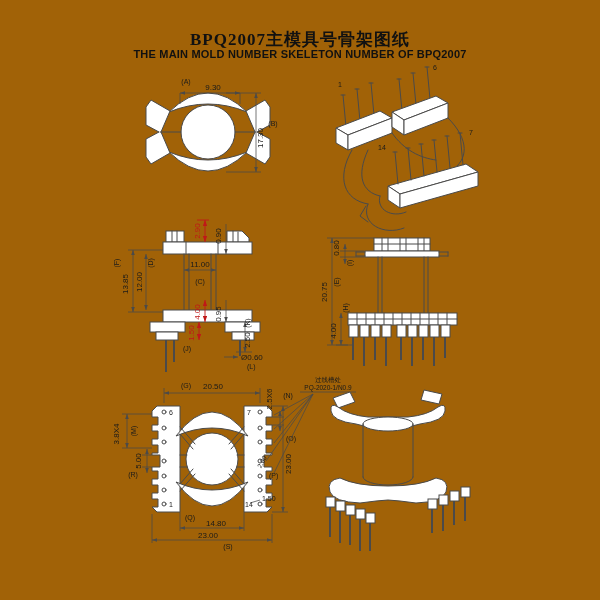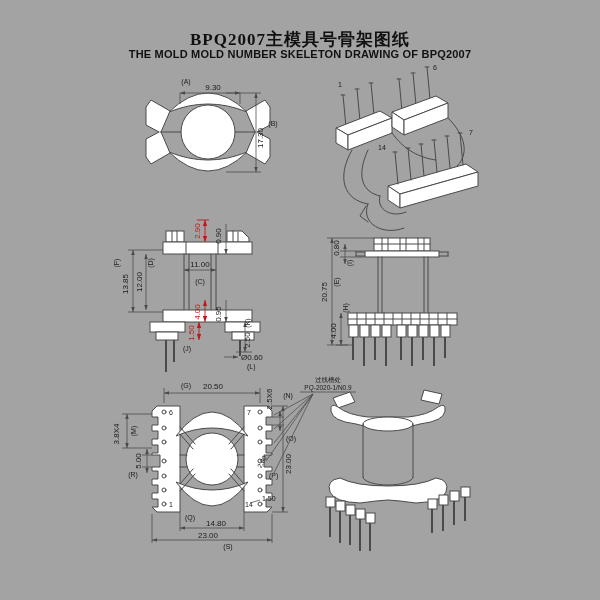--- a/index.html
+++ b/index.html
@@ -1,16 +1,16 @@
 <!DOCTYPE html>
 <html><head>
 <meta charset="utf-8">
 <style>
   html,body{margin:0;padding:0;background:#fff;}
-  #canvas{position:relative;width:600px;height:600px;background:#a3a3a3;overflow:hidden;
+  #canvas{position:relative;width:600px;height:600px;background:#a16207;overflow:hidden;
           font-family:"Liberation Sans",sans-serif;}
   .title-zh{position:absolute;top:28px;left:0;width:600px;text-align:center;
             font-size:17px;font-weight:bold;color:#111;letter-spacing:1px;
             font-family:"Liberation Serif","DejaVu Serif",serif;}
   .title-en{position:absolute;top:48px;left:0;width:600px;text-align:center;
             font-size:11px;font-weight:bold;color:#111;letter-spacing:.2px;}
   svg{position:absolute;top:0;left:0;}
   .ln{stroke:#4a4a4a;stroke-width:1;fill:none;stroke-linecap:round;}
   .fw{stroke:#4a4a4a;stroke-width:1;fill:#ffffff;}
   .pin{stroke:#4a4a4a;stroke-width:2;fill:none;stroke-linecap:butt;}
@@ -20,21 +20,21 @@
   text.sm{font-size:7px;}
   text.xs{font-size:6.5px;}
   text.red{fill:#c01818;}
   text.mid{text-anchor:middle;}
 </style>
 </head>
 <body>
 
 <div id="canvas">
   <div class="title-zh">BPQ2007主模具号骨架图纸</div>
-  <div class="title-en">THE MOLD MOLD NUMBER SKELETON DRAWING OF BPQ2007</div>
+  <div class="title-en">THE MAIN MOLD NUMBER SKELETON NUMBER OF BPQ2007</div>
 
   <svg width="600" height="600" viewBox="0 0 600 600">
     <defs>
       <marker id="aw" markerWidth="7" markerHeight="5" refX="7" refY="2.5" orient="auto-start-reverse">
         <path d="M0,0 L7,2.5 L0,5 Z" fill="#4a4a4a"></path>
       </marker>
       <marker id="awr" markerWidth="7" markerHeight="5" refX="7" refY="2.5" orient="auto-start-reverse">
         <path d="M0,0 L7,2.5 L0,5 Z" fill="#c01818"></path>
       </marker>
     </defs>

